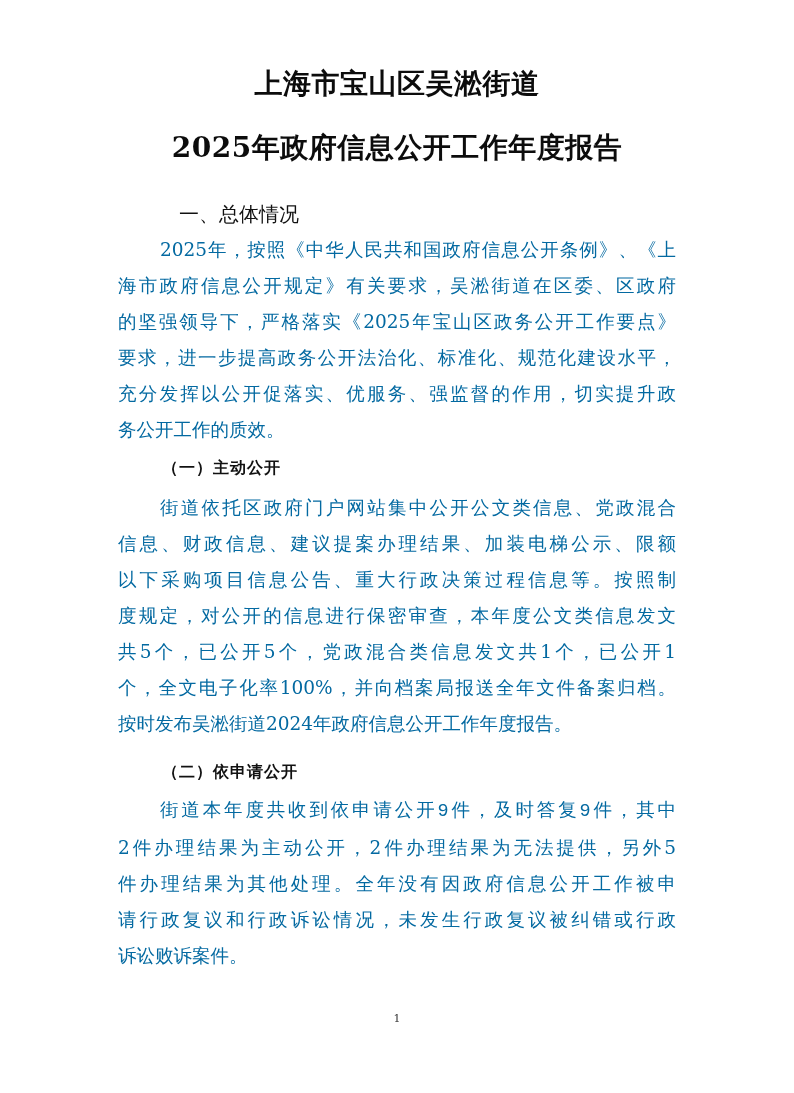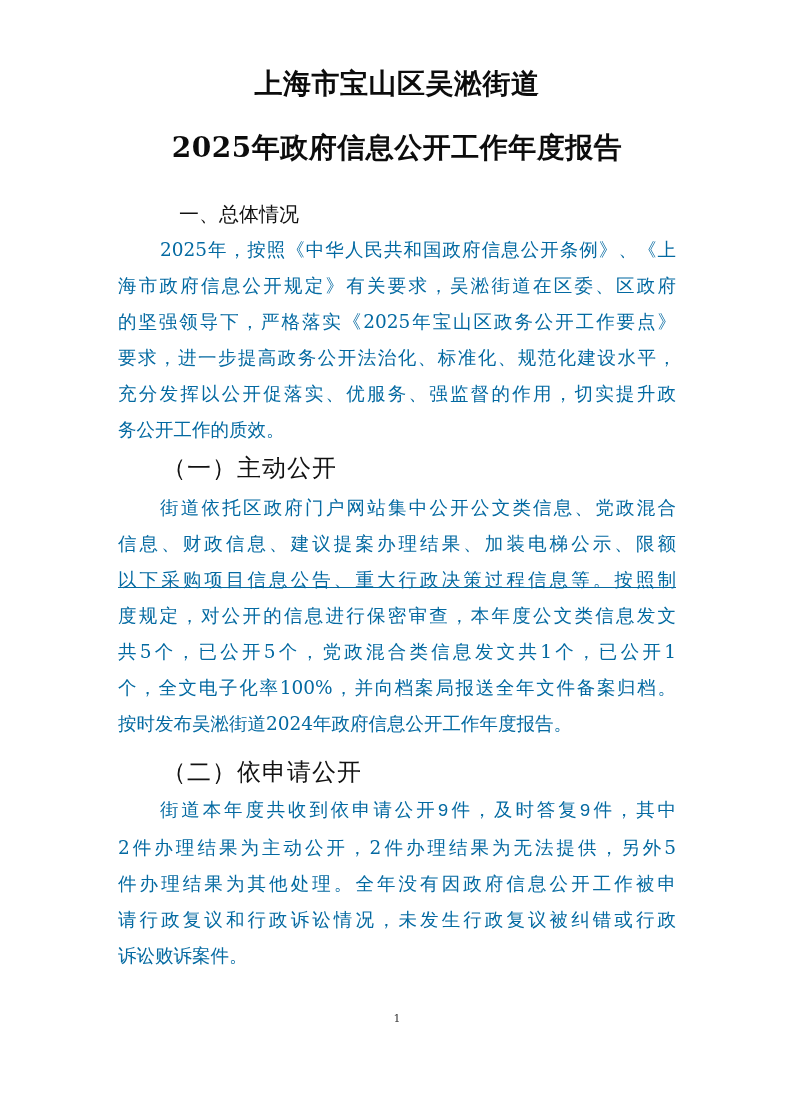--- a/index.html
+++ b/index.html
@@ -44,22 +44,22 @@
     font-family: "DejaVu Sans", "Liberation Sans", sans-serif;
     font-size: 20px;
     line-height: 28px;
     color: #111;
     margin-left: 17px;
   }
   .h2 {
     position: absolute;
     left: 162px;
     font-family: "DejaVu Sans", "Liberation Sans", sans-serif;
-    font-weight: normal;
-    font-size: 24px;
+    font-weight: bold;
+    font-size: 16px;
     line-height: 28px;
     color: #111;
     letter-spacing: 1px;
   }
   .line {
     position: absolute;
     left: 118px;
     width: 558px;
     font-family: "DejaVu Serif", "Liberation Serif", serif;
     font-size: 18.5px;
@@ -101,21 +101,21 @@
   <div class="line" style="top:272px;">海市政府信息公开规定》有关要求，吴淞街道在区委、区政府</div>
   <div class="line" style="top:308px;">的坚强领导下，严格落实《2025年宝山区政务公开工作要点》</div>
   <div class="line" style="top:344px;">要求，进一步提高政务公开法治化、标准化、规范化建设水平，</div>
   <div class="line" style="top:380px;">充分发挥以公开促落实、优服务、强监督的作用，切实提升政</div>
   <div class="line last" style="top:416px;">务公开工作的质效。</div>
 
   <div class="h2" style="top:454px;">（一）主动公开</div>
 
   <div class="line indent" style="top:494px;">街道依托区政府门户网站集中公开公文类信息、党政混合</div>
   <div class="line" style="top:530px;">信息、财政信息、建议提案办理结果、加装电梯公示、限额</div>
-  <div class="line" style="top:566px;text-decoration:underline;">以下采购项目信息公告、重大行政决策过程信息等。按照制</div>
+  <div class="line" style="top:566px;">以下采购项目信息公告、重大行政决策过程信息等。按照制</div>
   <div class="line" style="top:602px;">度规定，对公开的信息进行保密审查，本年度公文类信息发文</div>
   <div class="line" style="top:638px;">共5个，已公开5个，党政混合类信息发文共1个，已公开1</div>
   <div class="line" style="top:674px;">个，全文电子化率100%，并向档案局报送全年文件备案归档。</div>
   <div class="line last" style="top:710px;">按时发布吴淞街道2024年政府信息公开工作年度报告。</div>
 
   <div class="h2" style="top:758px;">（二）依申请公开</div>
 
   <div class="line indent" style="top:798px;font-family:Liberation Mono, monospace;">街道本年度共收到依申请公开9件，及时答复9件，其中</div>
   <div class="line" style="top:834px;">2件办理结果为主动公开，2件办理结果为无法提供，另外5</div>
   <div class="line" style="top:870px;">件办理结果为其他处理。全年没有因政府信息公开工作被申</div>

